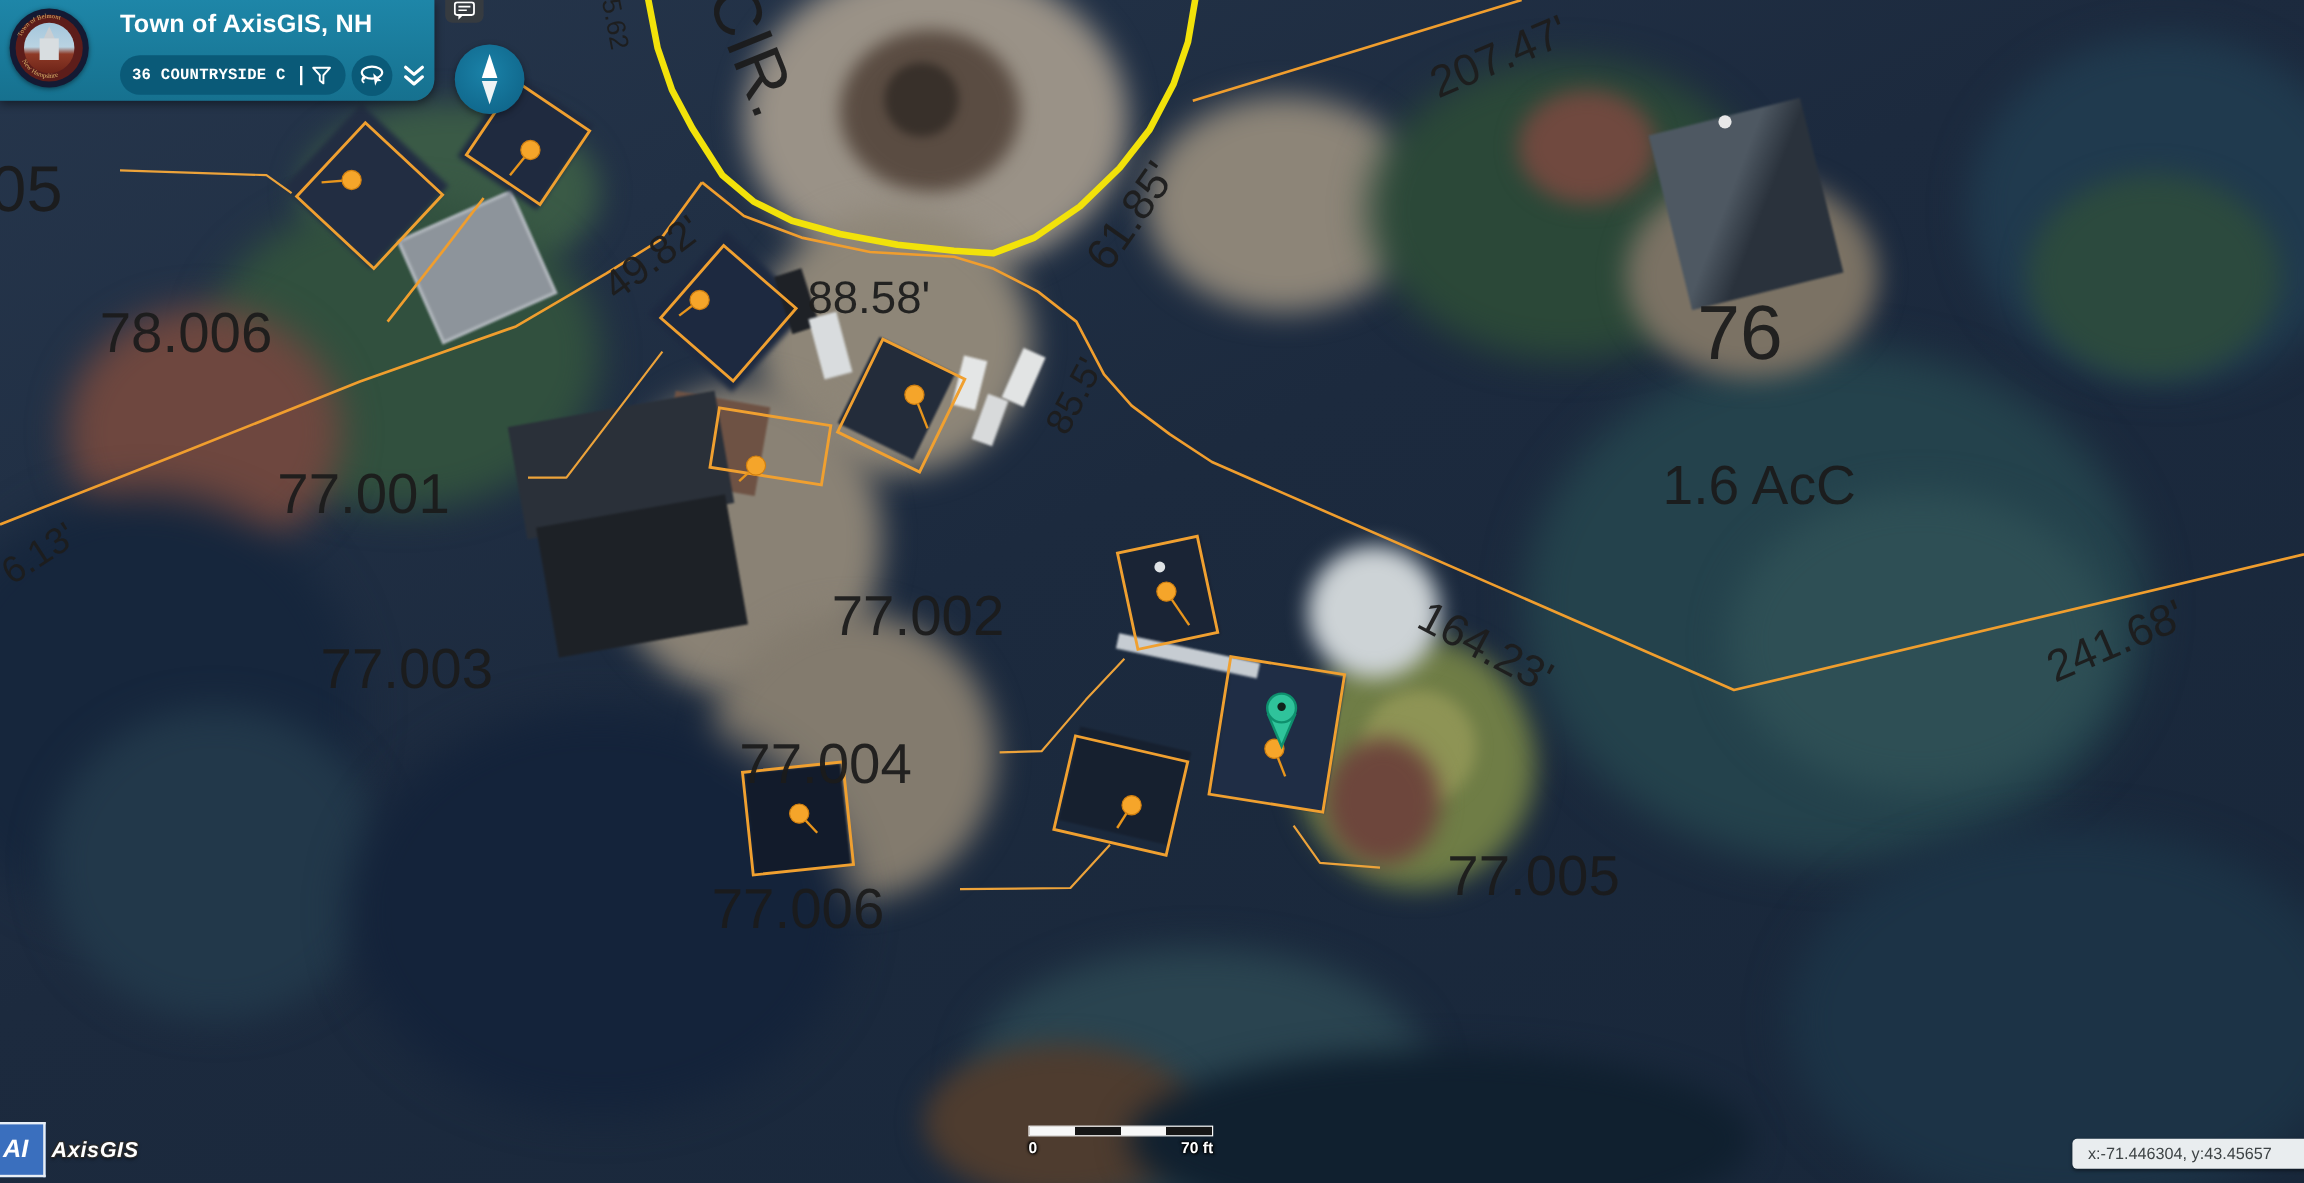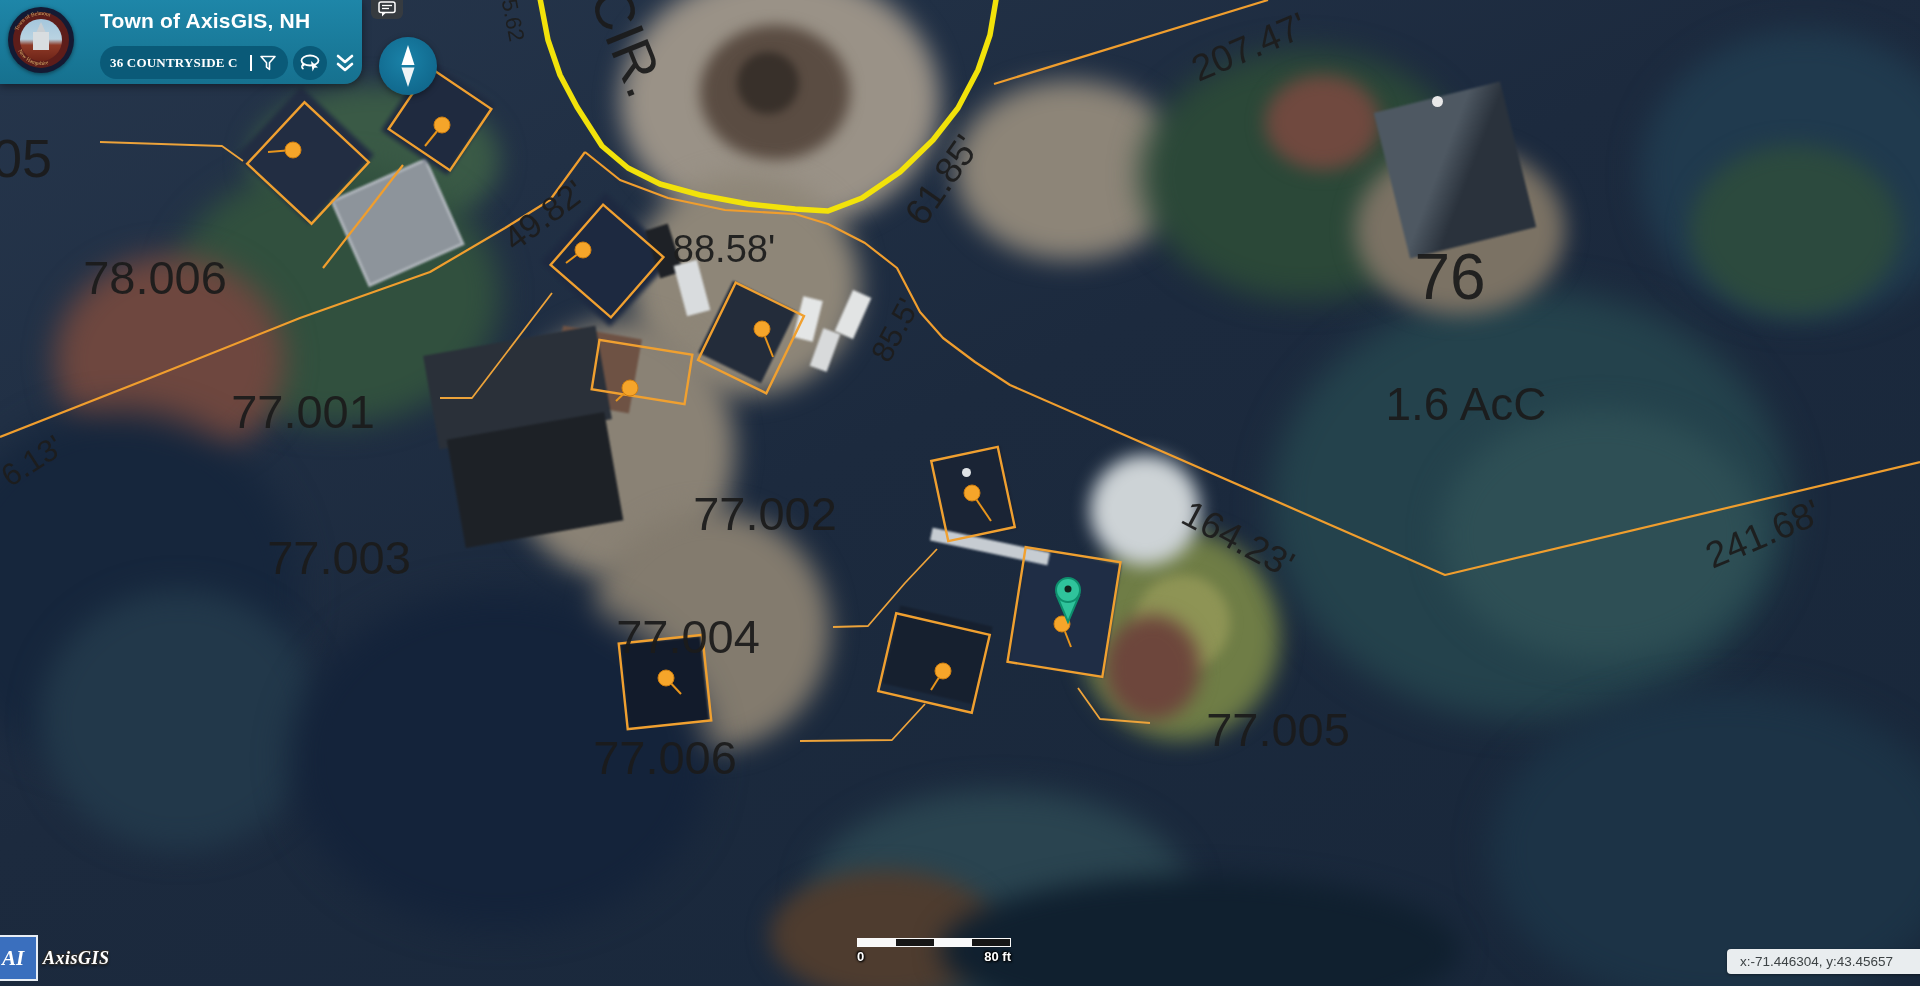--- a/index.html
+++ b/index.html
@@ -22,40 +22,40 @@
   .seal .core{position:absolute;left:12px;top:12px;right:12px;bottom:12px;border-radius:50%;overflow:hidden;
         background:linear-gradient(180deg,#a4c6dc 0%,#b9d3e2 48%,#8e3a27 62%,#6e2418 100%);}
   .seal .bldg{position:absolute;left:50%;top:38%;width:16px;height:18px;margin-left:-8px;background:#d8dde0;}
   .seal .dome{position:absolute;left:50%;top:22%;margin-left:-5px;width:0;height:0;
         border-left:5px solid transparent;border-right:5px solid transparent;border-bottom:11px solid #c9ced2;}
   .sealsvg{position:absolute;left:0;top:0;}
   .title{position:absolute;left:100px;top:9px;color:#fff;font-size:21px;font-weight:700;letter-spacing:.2px;}
   .pill{position:absolute;left:100px;top:46px;width:188px;height:33px;border-radius:17px;background:#0a5a78;
         display:flex;align-items:center;padding:0 10px;box-sizing:border-box;gap:6px;}
   .pill input{flex:1;min-width:0;background:transparent;border:none;outline:none;color:#fff;
-        font-family:Liberation Serif, serif;font-weight:700;font-size:13px;letter-spacing:.2px;padding:0;}
+        font-family:Liberation Mono, monospace;font-weight:700;font-size:13px;letter-spacing:.2px;padding:0;}
   .caret{width:2px;height:16px;background:#fff;margin-left:-4px;}
   .roundbtn{position:absolute;width:34px;height:34px;border-radius:50%;background:#0a5a78;
         display:flex;align-items:center;justify-content:center;}
   .chev{position:absolute;left:334px;top:54px;}
   .commentbtn{position:absolute;left:371px;top:-7px;width:32px;height:26px;border-radius:6px;
         background:rgba(56,60,64,.92);display:flex;align-items:flex-end;justify-content:center;padding-bottom:2px;box-sizing:border-box;}
   .compass{position:absolute;left:379px;top:37px;width:58px;height:58px;border-radius:50%;
         background:radial-gradient(circle at 45% 40%,#1a82a8,#0d5f83);box-shadow:0 2px 6px rgba(0,0,0,.4);
         display:flex;align-items:center;justify-content:center;}
   
   .scalebar{position:absolute;left:857px;top:938px;width:154px;}
   .sbbar{height:7px;border:1px solid #fafafa;
      background:linear-gradient(90deg,#f8f8f8 0 25%,#161616 25% 50%,#f8f8f8 50% 75%,#161616 75% 100%);}
   .sblabels{display:flex;justify-content:space-between;color:#fff;font-size:13px;font-weight:700;margin-top:2px;
      text-shadow:0 0 3px #000,1px 1px 2px #000,-1px -1px 2px #000;}
   .coords{position:absolute;left:1727px;top:949px;width:220px;height:25px;background:#e9edef;border-radius:4px;
      color:#3d4345;font-size:13.5px;line-height:25px;padding-left:13px;box-sizing:border-box;white-space:nowrap;
      box-shadow:0 1px 3px rgba(0,0,0,.4);}
-  .wm{position:absolute;left:0px;top:935px;display:flex;align-items:center;font-family:Liberation Serif, serif;}
+  .wm{position:absolute;left:0px;top:935px;display:flex;align-items:center;}
   .wmbadge{width:46px;height:42px;margin-left:-10px;background:#3a6fbe;border:2px solid #e8eef5;border-left:none;
      color:#fff;font-weight:700;font-style:italic;font-size:21px;display:flex;align-items:center;justify-content:center;}
   .wmbrand{margin-left:5px;color:#fff;font-weight:700;font-style:italic;font-size:18px;letter-spacing:.5px;
      text-shadow:-1px -1px 0 #2a2a2a,1px -1px 0 #2a2a2a,-1px 1px 0 #2a2a2a,1px 1px 0 #2a2a2a,0 2px 3px rgba(0,0,0,.6);}
 </style>
 </head>
 <body>
 
 <div class="screen">
 
@@ -253,21 +253,21 @@
     <svg width="30" height="48" viewBox="-15 -24 30 48">
       <polygon points="0,-21 6.5,-1 -6.5,-1" fill="#ffffff"></polygon>
       <polygon points="-6.5,1.5 6.5,1.5 0,21" fill="#eef3f5"></polygon>
     </svg>
   </div>
 
   <div class="scalebar">
     <div class="sbbar"></div>
     <div class="sblabels">
       <span>0</span>
-      <span>80 ft</span>
+      <span>70 ft</span>
     </div>
   </div>
 
   <div class="coords">x:-71.446304, y:43.45657</div>
 
   <div class="wm">
     <div class="wmbadge">AI</div>
     <div class="wmbrand">AxisGIS</div>
   </div>
 

